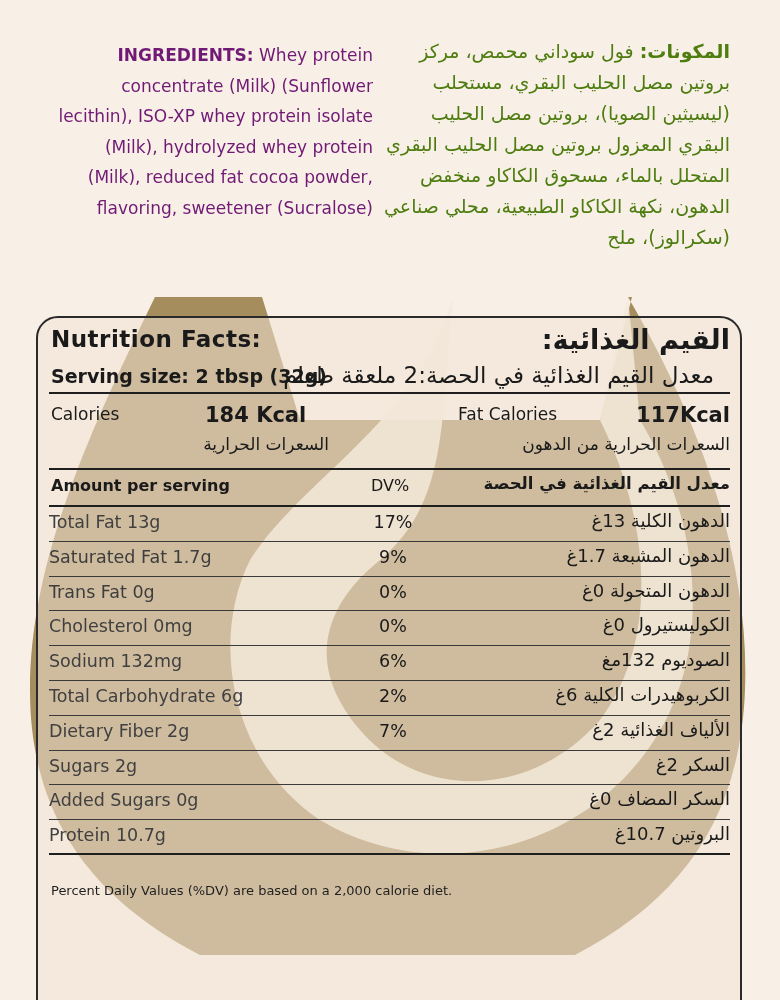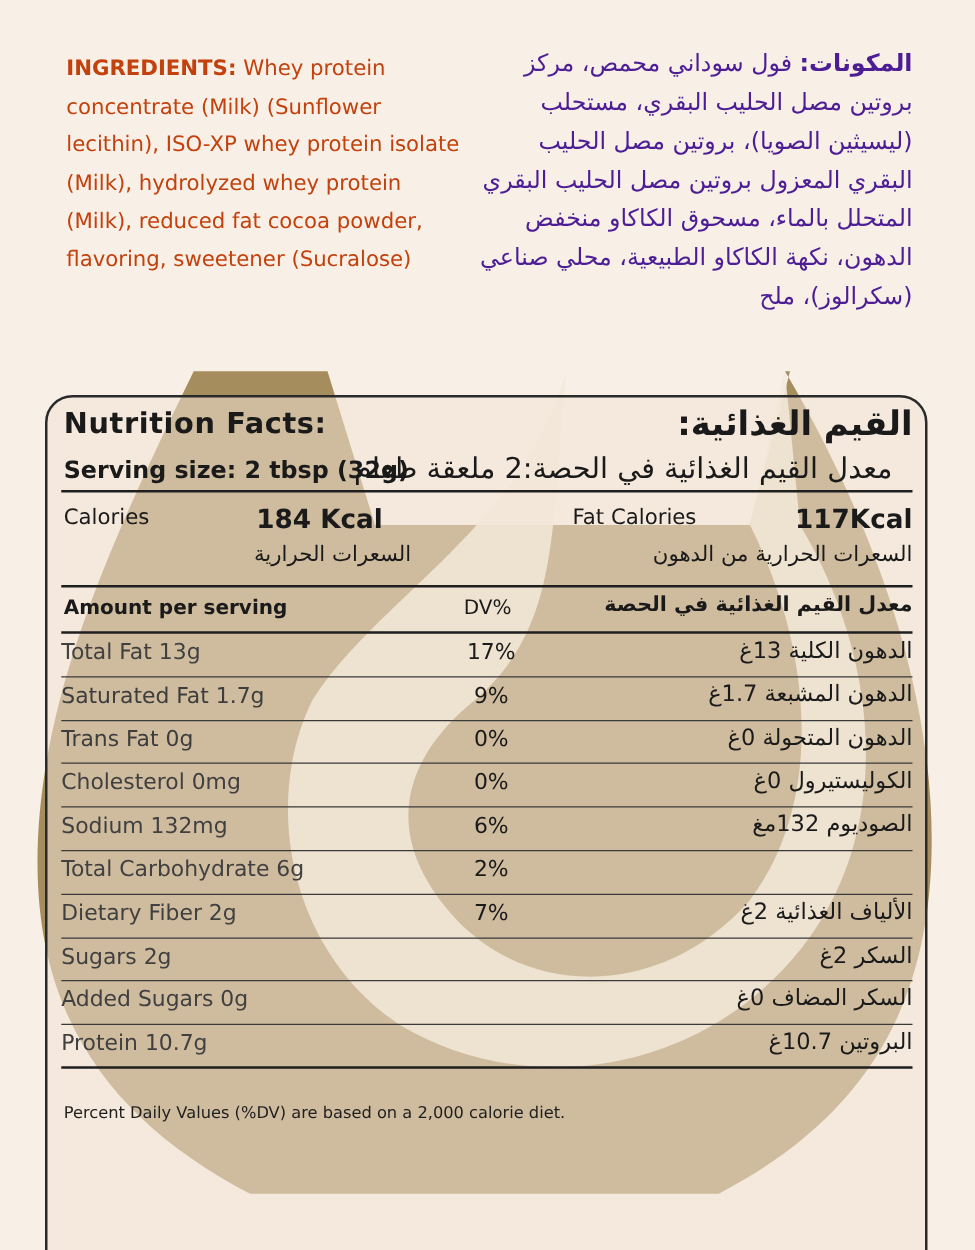--- a/index.html
+++ b/index.html
@@ -5,28 +5,29 @@
     html, body { margin: 0; padding: 0; }
     body {
       width: 780px; height: 1000px; position: relative; overflow: hidden;
       background: #f8efe6;
       font-family: "DejaVu Sans", "Liberation Sans", sans-serif;
       color: #1a1a1a;
     }
     .bg-shape { position: absolute; left: 0; top: 0; width: 780px; height: 1000px; z-index: 0; }
     .ingredients-en {
       position: absolute; left: 53px; top: 40px; width: 320px;
-      font-size: 17px; line-height: 30.5px; color: #c2410c;
+      font-size: 17px; line-height: 30.5px; color: #701a75;
       z-index: 2;
+      text-align: right;
     }
     .ingredients-en .lbl { font-weight: bold; }
     .ingredients-ar {
       position: absolute; right: 50px; top: 36px; width: 350px;
       direction: rtl; text-align: right;
-      font-size: 19px; line-height: 31px; color: #4c1d95;
+      font-size: 19px; line-height: 31px; color: #4d7c0f;
       z-index: 2;
     }
     .ingredients-ar .lbl { font-weight: bold; }
 
     .panel {
       position: absolute; left: 36px; top: 316px; width: 706px; height: 752px;
       border: 2.5px solid #2a2a2a; border-radius: 22px;
       background: rgba(240, 228, 212, 0.55);
       z-index: 2; box-sizing: border-box;
     }
@@ -134,20 +135,21 @@
           <div class="ar">الكوليستيرول 0غ</div>
         </div>
         <div class="nut-row">
           <div class="en">Sodium 132mg</div>
           <div class="dv">6%</div>
           <div class="ar">الصوديوم 132مغ</div>
         </div>
         <div class="nut-row">
           <div class="en">Total Carbohydrate 6g</div>
           <div class="dv">2%</div>
+          <div class="ar">الكربوهيدرات الكلية 6غ</div>
         </div>
         <div class="nut-row">
           <div class="en">Dietary Fiber 2g</div>
           <div class="dv">7%</div>
           <div class="ar">الألياف الغذائية 2غ</div>
         </div>
         <div class="nut-row">
           <div class="en">Sugars 2g</div>
           <div class="dv"></div>
           <div class="ar">السكر 2غ</div>

